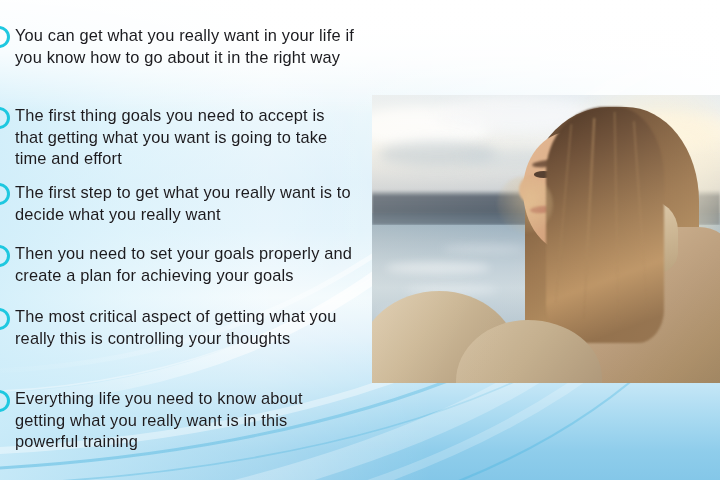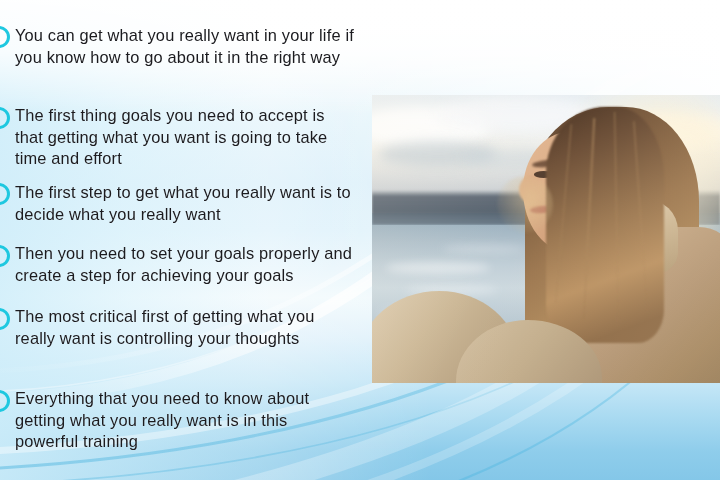--- a/index.html
+++ b/index.html
@@ -432,25 +432,25 @@
     <div class="bullet-item" style="top:105px;">
       <span class="bullet-ring" style="top:2px;"></span>
       <span class="bullet-text">The first thing goals you need to accept is that getting what you want is going to take time and effort</span>
     </div>
     <div class="bullet-item" style="top:182px;">
       <span class="bullet-ring" style="top:1px;"></span>
       <span class="bullet-text">The first step to get what you really want is to decide what you really want</span>
     </div>
     <div class="bullet-item" style="top:243px;">
       <span class="bullet-ring" style="top:2px;"></span>
-      <span class="bullet-text">Then you need to set your goals properly and create a step for achieving your goals</span>
+      <span class="bullet-text">Then you need to set your goals properly and create a plan for achieving your goals</span>
     </div>
     <div class="bullet-item" style="top:306px;">
       <span class="bullet-ring" style="top:2px;"></span>
-      <span class="bullet-text">The most critical first of getting what you really want is controlling your thoughts</span>
+      <span class="bullet-text">The most critical aspect of getting what you really this is controlling your thoughts</span>
     </div>
     <div class="bullet-item" style="top:388px;">
       <span class="bullet-ring" style="top:2px;"></span>
-      <span class="bullet-text">Everything that you need to know about getting what you really want is in this powerful training</span>
+      <span class="bullet-text">Everything life you need to know about getting what you really want is in this powerful training</span>
     </div>
   </div>
 
 </div>
 
 </body></html>

